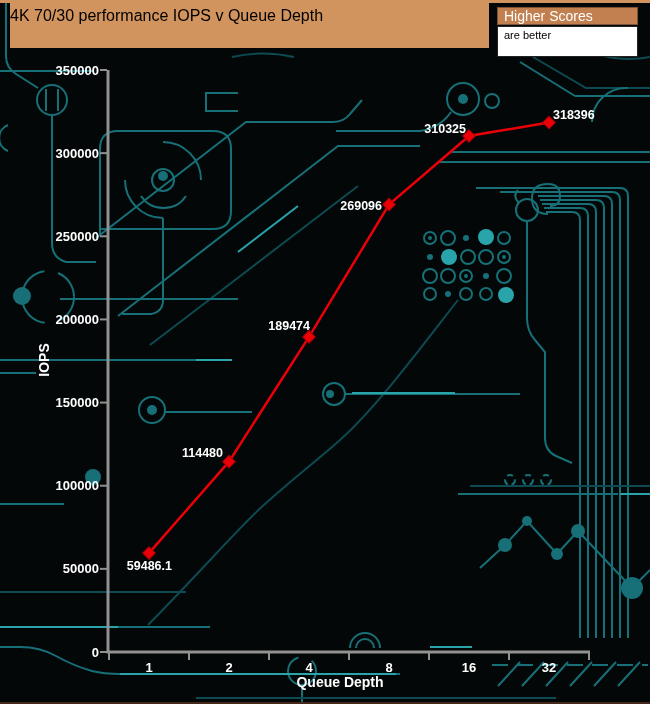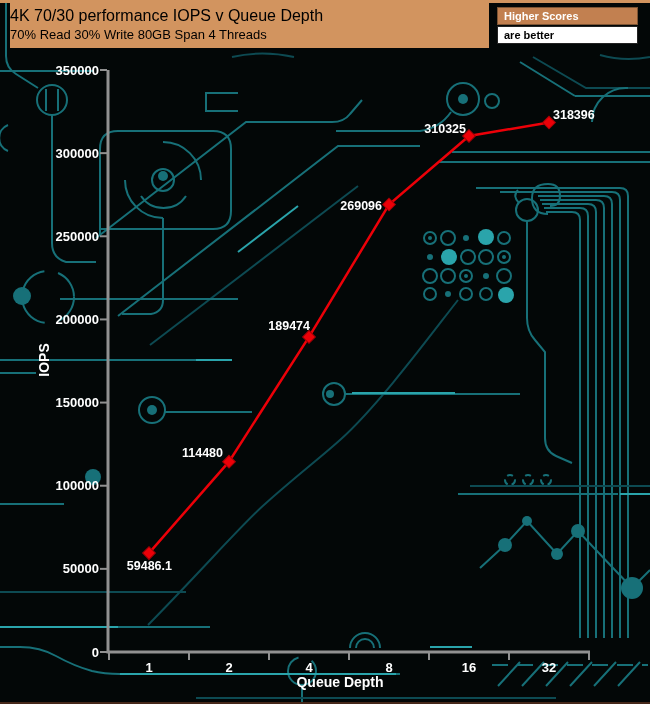--- a/index.html
+++ b/index.html
@@ -18,25 +18,25 @@
   .bg .dotb{fill:#2aa4ab;stroke:none;}
   .banner{
     position:absolute;left:10px;top:2px;width:479px;height:46px;
     background:#d2945f;color:#000;text-align:left;
   }
   .banner .t{font-size:16px;padding-top:4px;line-height:20px;}
   .banner .s{font-size:13px;line-height:17px;}
   .note{position:absolute;left:497px;top:7px;width:141px;}
   .note .h{
     box-sizing:border-box;height:18px;line-height:16px;border:1px solid #7d5433;
-    background:#c28050;color:#fff;font-weight:bold;font-size:11px;padding-left:6px;
+    background:#c28050;color:#fff;font-weight:normal;font-size:14px;padding-left:6px;
   }
   .note .b{
-    box-sizing:border-box;height:18px;line-height:16px;border:1px solid #222;margin-top:1px;
-    background:#fff;color:#000;font-weight:bold;font-size:11px;padding-left:6px;
+    box-sizing:border-box;height:31px;line-height:16px;border:1px solid #222;margin-top:1px;
+    background:#fff;color:#000;font-weight:normal;font-size:11px;padding-left:6px;
   }
   .chart text{fill:#fff;font-weight:bold;font-family:"Liberation Sans",sans-serif;}
 </style>
 </head>
 <body>
 
 <div class="stage">
 
   <svg class="art" width="650" height="704" viewBox="0 0 650 704">
 
@@ -204,21 +204,20 @@
         <text x="553" y="118.5529371428571" text-anchor="start" font-size="12.5">318396</text>
         <text x="340" y="687" text-anchor="middle" font-size="14">Queue Depth</text>
         <text x="49" y="360" text-anchor="middle" font-size="14" transform="rotate(-90 49 360)">IOPS</text>
       </g>
   </svg>
 
   <div class="topstrip"></div>
 
   <div class="banner">
     <div class="t">4K 70/30 performance IOPS v Queue Depth</div>
-    <div class="s">70% Read 30% Write 80GB Span 4 Threads</div>
   </div>
 
   <div class="note">
     <div class="h">Higher Scores</div>
     <div class="b">are better</div>
   </div>
 
   <div class="botstrip"></div>
 </div>
 

